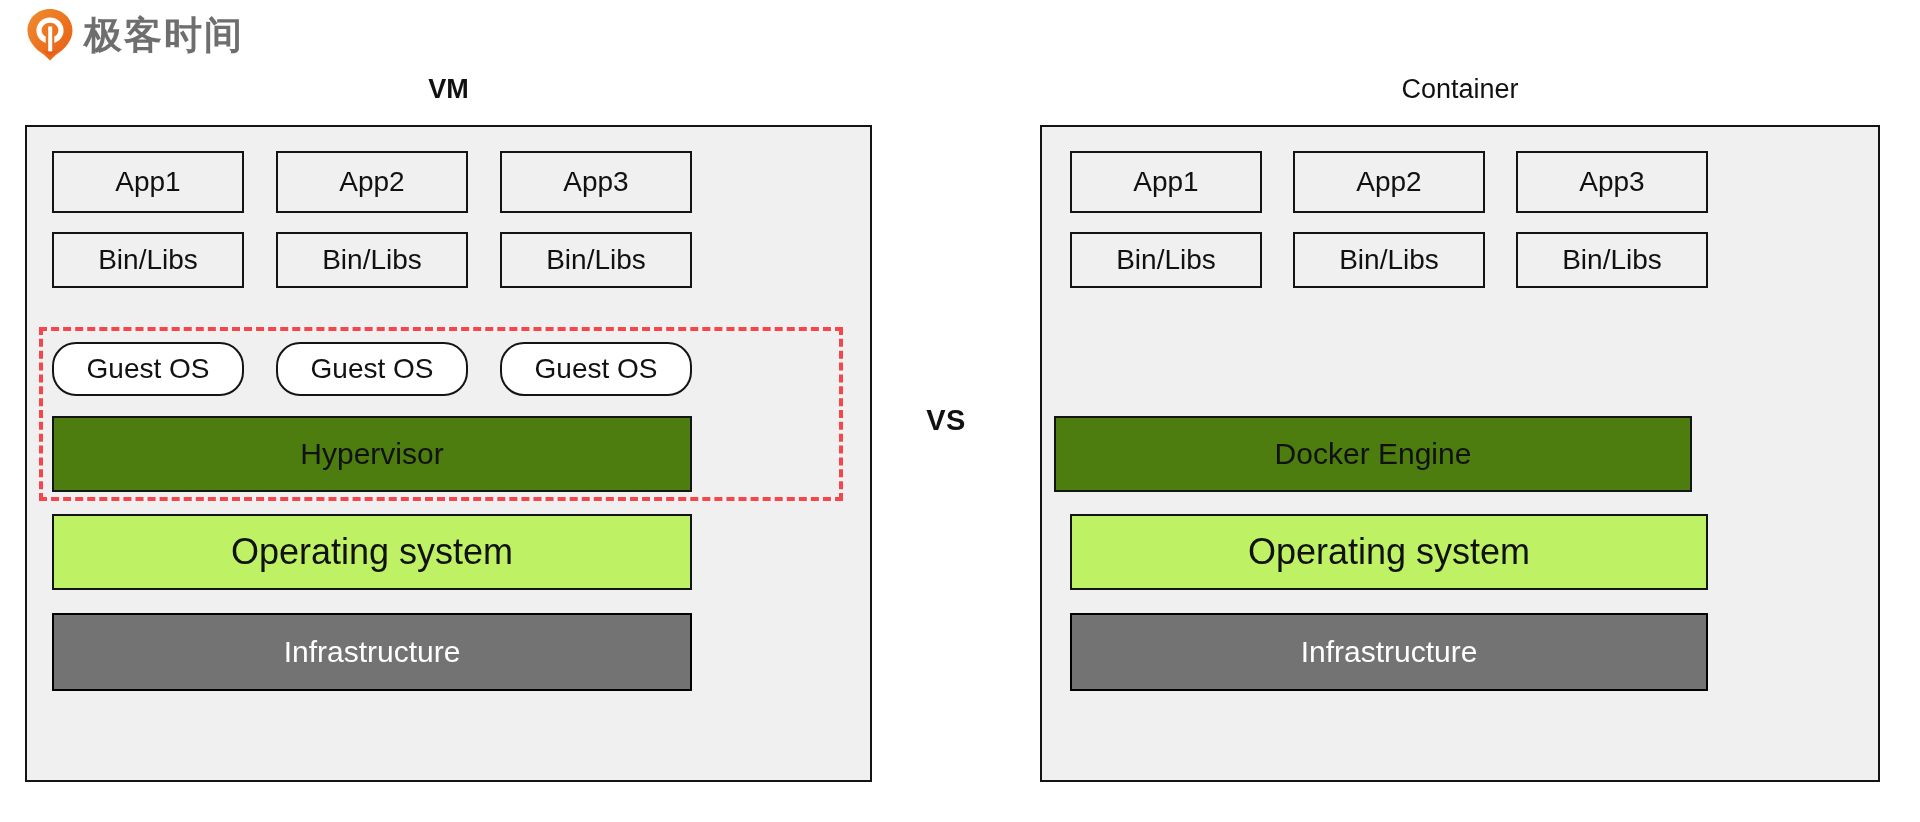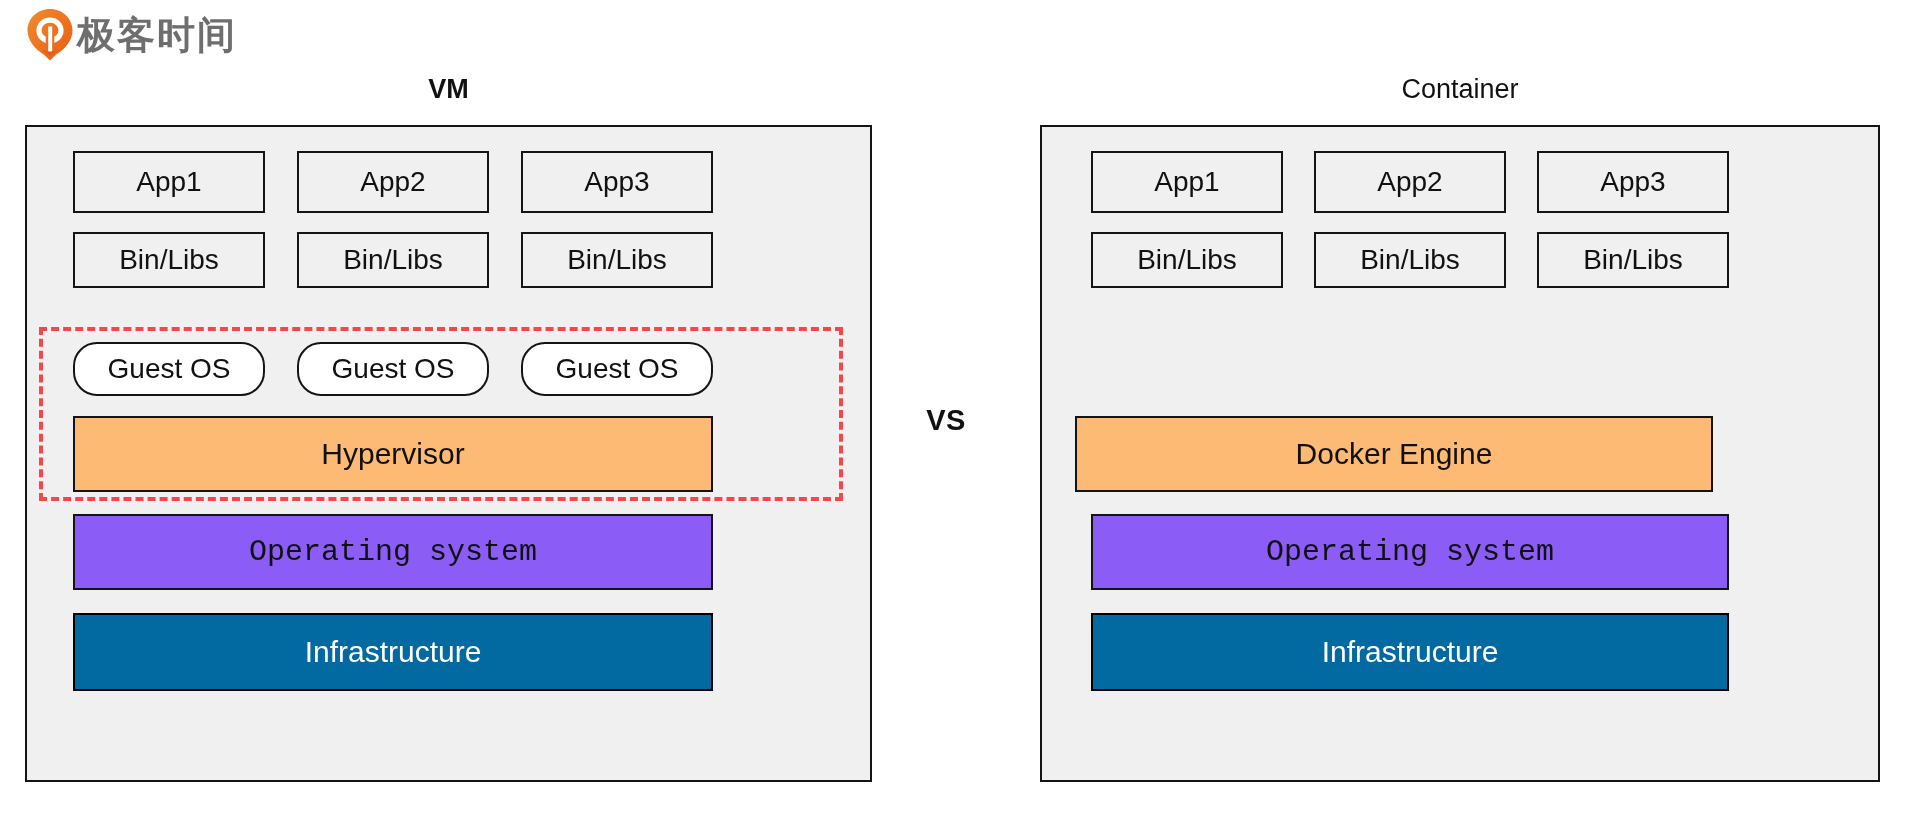--- a/index.html
+++ b/index.html
@@ -21,21 +21,21 @@
     overflow: hidden;
   }
 
   
   .brand {
     position: absolute;
     left: 26px;
     top: 8px;
     display: flex;
     align-items: center;
-    gap: 3px;
+    gap: 10px;
   }
   .brand-mark {
     width: 48px;
     height: 54px;
     display: block;
   }
   .brand-text {
     font-size: 38px;
     font-weight: 700;
     color: #6e6e6e;
@@ -85,27 +85,26 @@
     position: absolute;
     box-sizing: border-box;
     border: 2px solid #141414;
     display: flex;
     align-items: center;
     justify-content: center;
     font-size: 28px;
     line-height: 1;
     color: #111111;
     white-space: nowrap;
-    margin-left: 21px;
   }
   .block.tile     { background: #f0f0f0; }
   .block.guest    { background: #ffffff; border-radius: 24px; }
-  .block.engine   { background: #fdba74; font-size: 30px; }
-  .block.os       { background: #8b5cf6; font-size: 30px; font-family: Liberation Mono, monospace; }
-  .block.infra    { background: #0369a1; color: #ffffff; font-size: 30px; border-color: #000000; }
+  .block.engine   { background: #4d7c0f; font-size: 30px; }
+  .block.os       { background: #bef264; font-size: 36px; }
+  .block.infra    { background: #737373; color: #ffffff; font-size: 30px; border-color: #000000; }
 
   
   .dashed-highlight {
     position: absolute;
     box-sizing: border-box;
     border: 4px dashed #f5464b;
     background: transparent;
     pointer-events: none;
   }
 </style>

